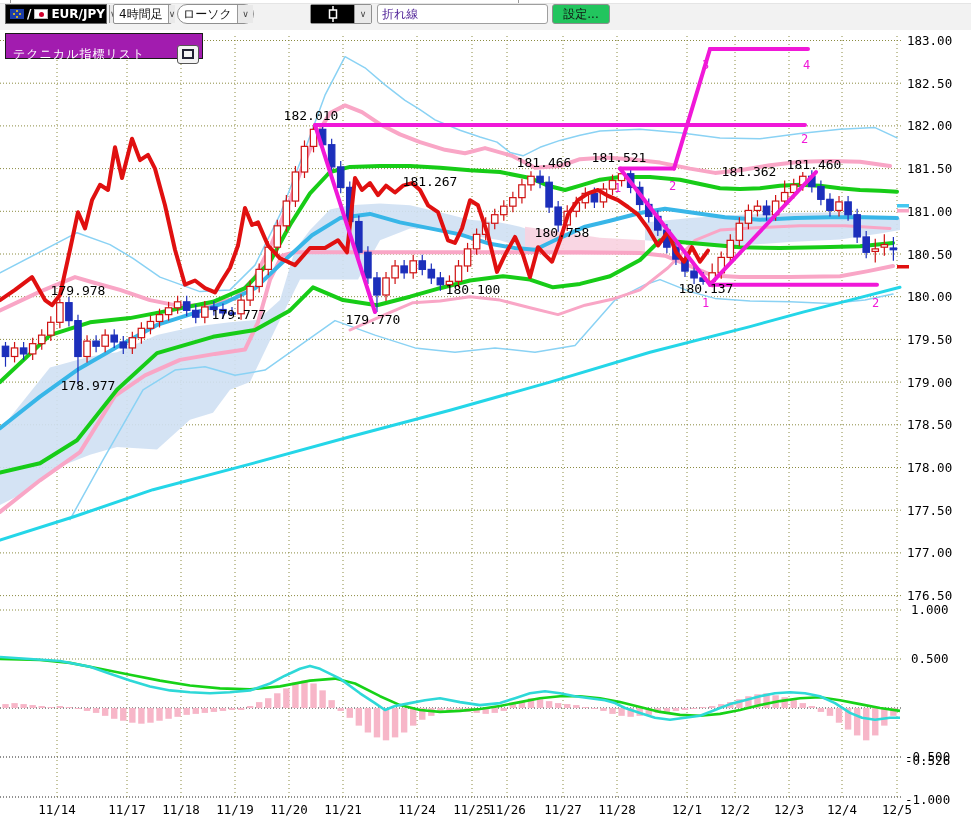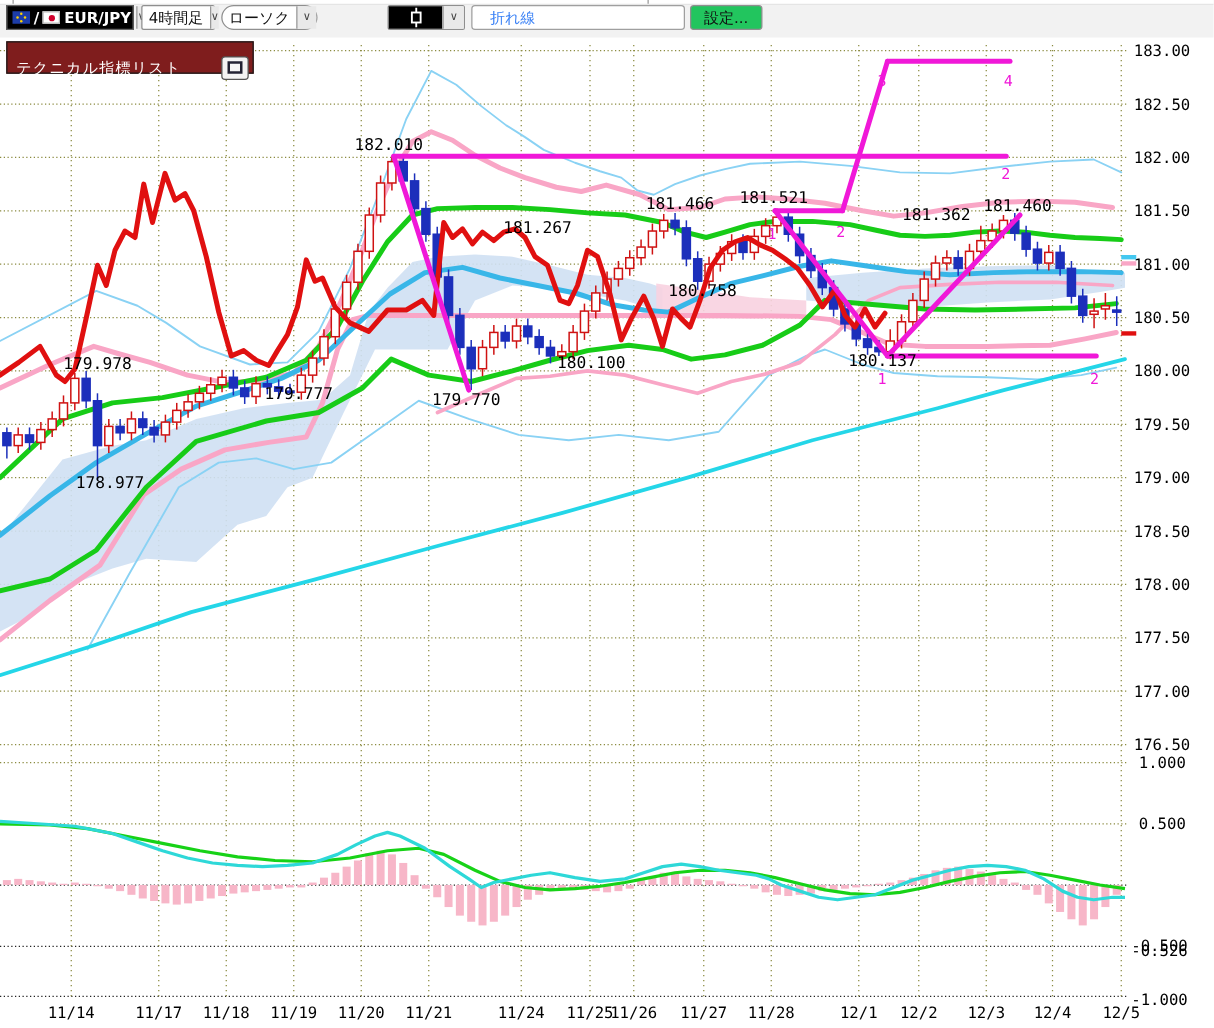--- a/index.html
+++ b/index.html
@@ -19,25 +19,25 @@
   .flag.jp{background:#fff;border:1px solid #bbb;box-sizing:border-box;}
   .flag.jp b{position:absolute;left:4px;top:2px;width:5px;height:5px;background:#d0002c;border-radius:50%;}
   .slash{color:#fff;font-weight:bold;}
   .combo{background:#fff;border:1px solid #8f8f8f;display:flex;align-items:stretch;border-radius:2px;}
   .combo .lbl{flex:1;display:flex;align-items:center;padding:0 5px;color:#111;white-space:nowrap;}
   .tf{left:113px;width:59px;}
   .ctype{left:177px;width:77px;border-radius:10px;}
   .cswatch{left:310px;width:62px;}
   .cswatch .sw{flex:1;background:#000;display:flex;align-items:center;justify-content:center;}
   .lfield{left:377px;width:171px;}
-  .lfield input{width:100%;height:100%;box-sizing:border-box;border:1px solid #9f9f9f;border-radius:3px;padding:0 14px;font:12px "DejaVu Sans","Liberation Sans",sans-serif;color:#3b82f6;background:#fff;}
+  .lfield input{width:100%;height:100%;box-sizing:border-box;border:1px solid #9f9f9f;border-radius:3px;padding:0 4px;font:12px "DejaVu Sans","Liberation Sans",sans-serif;color:#4c1d95;background:#fff;}
   .setbtn{left:552px;width:58px;background:#22c55e;border:1px solid #8f8f8f;border-radius:3px;color:#111;
           display:flex;align-items:center;justify-content:center;cursor:default;}
   
-  .fpanel{position:absolute;left:5px;top:33px;width:198px;height:26px;background:#7f1d1d;border:1px solid #1a1a1a;
+  .fpanel{position:absolute;left:5px;top:33px;width:198px;height:26px;background:#a21caf;border:1px solid #1a1a1a;
           box-sizing:border-box;z-index:25;display:flex;align-items:center;color:#fff;padding:16px 3px 0 7px;}
   .fpanel .ttl{flex:1;font-size:12px;letter-spacing:1px;}
   .fpanel .wbtn{width:20px;height:17px;background:#f4f4f4;border:1px solid #555;border-radius:3px;
                 display:flex;align-items:center;justify-content:center;}
   .fpanel .wbtn i{display:block;width:8px;height:6px;border:2px solid #223;}
   
   #chart{position:absolute;left:0;top:0;z-index:1;}
 </style>
 </head>
 <body>

